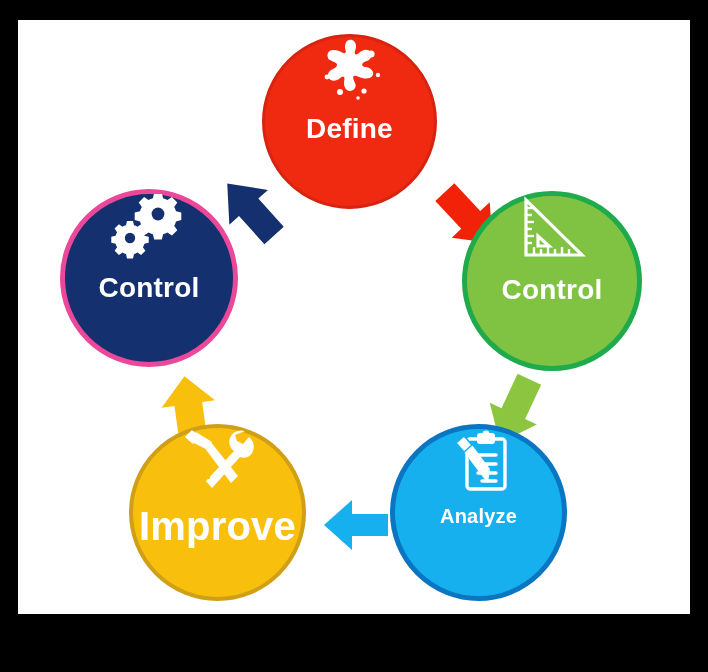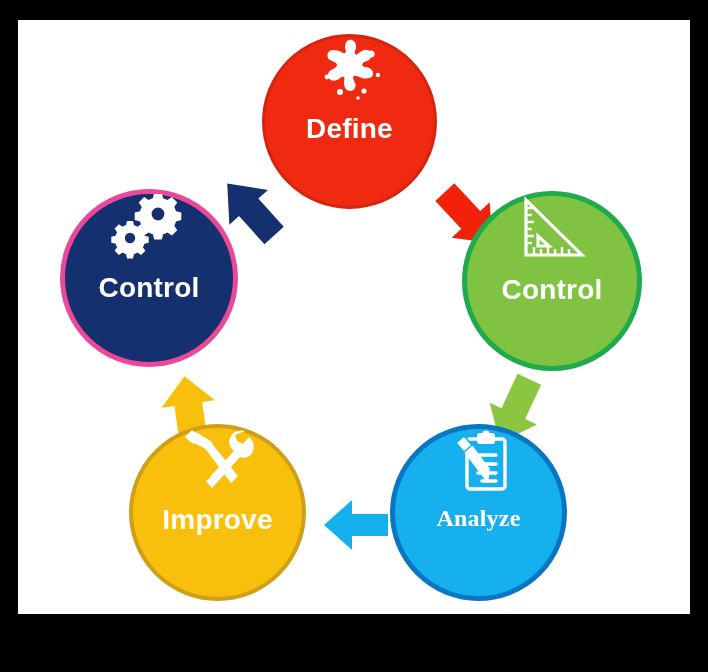--- a/index.html
+++ b/index.html
@@ -85,32 +85,32 @@
 
   
   #node-analyze {
     left: 372px;
     top: 404px;
     width: 177px;
     height: 177px;
     background: #17b0ee;
     border: 5px solid #0a76c2;
   }
-  #node-analyze .label { font-size: 24px; margin-top: 10px; font-family: Liberation Serif, serif; }
+  #node-analyze .label { font-size: 20px; margin-top: 10px; }
 
   
   #node-improve {
     left: 111px;
     top: 404px;
     width: 177px;
     height: 177px;
     background: #f8bf0c;
     border: 4px solid #cf9f17;
   }
-  #node-improve .label { font-size: 28px; margin-top: 10px; }
+  #node-improve .label { font-size: 40px; margin-top: 10px; }
 
   
   #node-control {
     left: 42px;
     top: 169px;
     width: 178px;
     height: 178px;
     background: #15306e;
     border: 5px solid #ec4899;
   }

